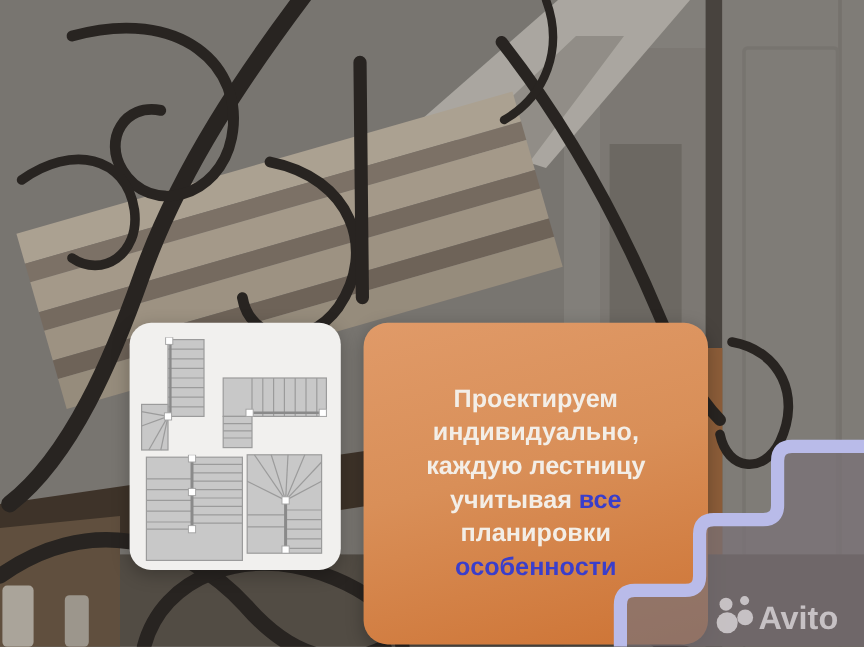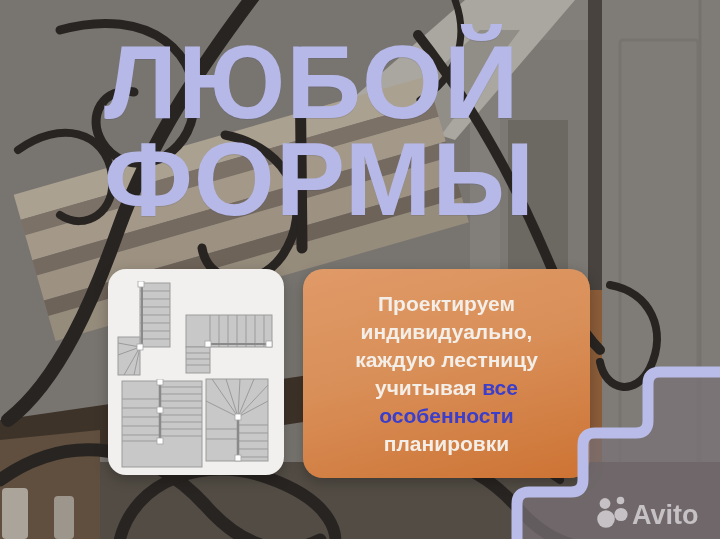--- a/index.html
+++ b/index.html
@@ -15,21 +15,21 @@
   
   .plans-card{position:absolute;left:108px;top:269px;width:176px;height:206px;
               background:#f1f0ee;border-radius:18px;z-index:2;
               box-shadow:0 4px 14px rgba(0,0,0,0.25);}
   .plan{position:absolute;}
   .plan.p1{left:8px;top:12px;}
   .plan.p2{left:76px;top:44px;}
   .plan.p3{left:12px;top:110px;}
   .plan.p4{left:96px;top:108px;}
   
-  .promo-card{position:absolute;left:303px;top:269px;width:287px;height:209px;
+  .promo-card{position:absolute;left:303px;top:269px;width:287px;height:268px;
               border-radius:20px;z-index:2;
               background:linear-gradient(165deg,#e09a68 0%,#d98f58 45%,#cd7334 100%);
               box-shadow:0 4px 14px rgba(0,0,0,0.25);
               display:flex;flex-direction:column;justify-content:center;
               text-align:center;}
   .promo-line{font-size:21px;font-weight:700;line-height:28px;color:#f3eee7;
               white-space:nowrap;}
   .promo-accent{color:#3a3ecb;}
   .w-gap{padding-right:0.27em;}
   
@@ -87,24 +87,20 @@
       <path d="M 0,480 C 70,430 150,445 205,505 C 240,545 280,560 320,540" stroke-width="13"></path>
       <path d="M 120,539 C 135,480 205,455 268,478 C 330,500 345,535 330,560" stroke-width="12"></path>
       <path d="M 340,470 C 400,440 470,455 515,505 C 545,540 580,555 620,545" stroke-width="12"></path>
       <path d="M 430,460 C 470,440 520,450 560,480" stroke-width="8"></path>
       <path d="M 610,285 C 650,292 668,330 650,368 C 636,396 606,392 600,362" stroke-width="8"></path>
     </g>
 
     <rect width="720" height="539" fill="#1a161c" opacity="0.16"></rect>
   </svg>
 
-  <div class="headline">
-    <div>ЛЮБОЙ</div>
-    <div>ФОРМЫ</div>
-  </div>
 
   <div class="plans-card">
     <svg class="plan p1" width="62" height="96" viewBox="0 0 62 96">
       <g fill="#c8c8c8" stroke="#9b9b9b" stroke-width="1">
         <rect x="24" y="2" width="30" height="64"></rect>
         <rect x="2" y="56" width="22" height="38"></rect>
       </g>
       <g stroke="#9b9b9b" stroke-width="1">
         <line x1="24" y1="10" x2="54" y2="10"></line>
           <line x1="24" y1="18" x2="54" y2="18"></line>
@@ -198,22 +194,22 @@
     </svg>
   </div>
 
   <div class="promo-card">
     <div class="promo-line">Проектируем</div>
     <div class="promo-line">индивидуально,</div>
     <div class="promo-line">каждую лестницу</div>
     <div class="promo-line">
       <span class="w-gap">учитывая</span><span class="promo-accent">все</span>
     </div>
+    <div class="promo-line">планировки</div>
     <div class="promo-line promo-accent">особенности</div>
-    <div class="promo-line">планировки</div>
   </div>
 
   <svg class="steps-shape" width="215" height="179" viewBox="0 0 215 179">
     <path d="M 225,12 L 155,12 Q 143,12 143,24 L 143,61 Q 143,73 131,73 L 90,73
              Q 78,73 78,85 L 78,120 Q 78,132 66,132 L 24,132 Q 12,132 12,144
              L 12,185 L 225,185 Z" fill="rgba(122,113,119,0.72)"></path>
     <path d="M 225,12 L 155,12 Q 143,12 143,24 L 143,61 Q 143,73 131,73 L 90,73
              Q 78,73 78,85 L 78,120 Q 78,132 66,132 L 24,132 Q 12,132 12,144 L 12,185" fill="none" stroke="#b9bbe9" stroke-width="11"></path>
   </svg>
 

